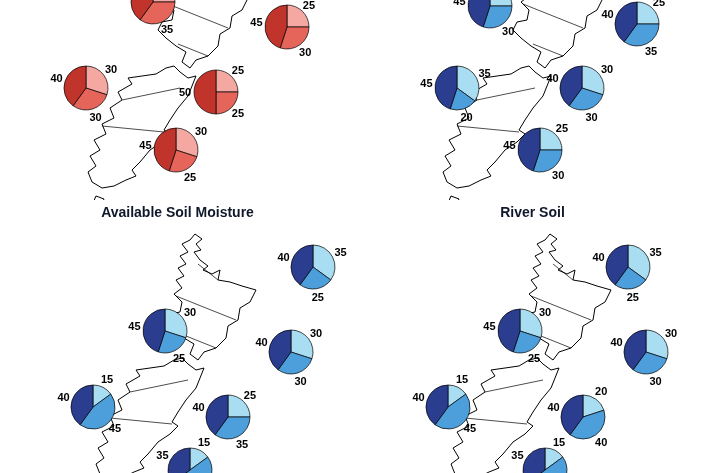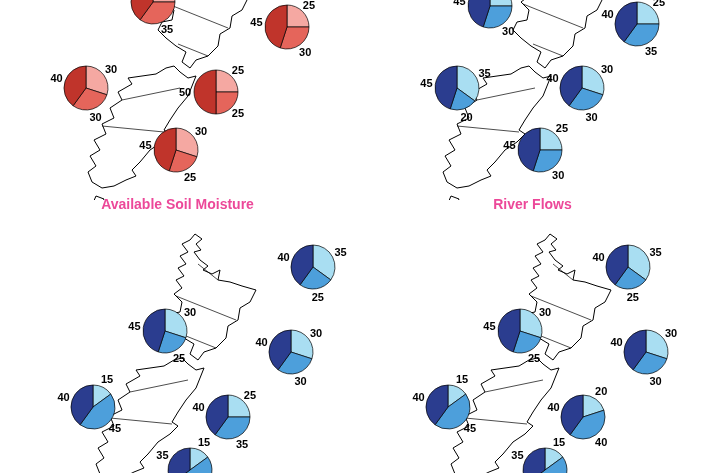--- a/index.html
+++ b/index.html
@@ -6,22 +6,22 @@
   .canvas{
     position:relative;width:710px;height:473px;background:#ffffff;
     overflow:hidden;font-family:"Liberation Sans",sans-serif;
   }
   .panel-svg{position:absolute;display:block;}
   #svg-top_left{left:0;top:0;}
   #svg-top_right{left:355px;top:0;}
   #svg-bottom_left{left:0;top:225px;}
   #svg-bottom_right{left:355px;top:225px;}
   .panel-title{
-    position:absolute;top:193px;width:355px;height:22px;line-height:22px;
-    text-align:center;font-weight:bold;font-size:14px;color:#ec4899;
+    position:absolute;top:201px;width:355px;height:22px;line-height:22px;
+    text-align:center;font-weight:bold;font-size:14px;color:#0f172a;
   }
   #title-bottom_left{left:0;}
   #title-bottom_right{left:355px;}
 </style>
 </head>
 <body>
 
 <div class="canvas">
   <svg id="svg-top_left" class="panel-svg" width="355" height="200">
       <g transform="translate(62,-62)">
@@ -119,21 +119,21 @@
         <path d="M185,150 L185.00,128.00 A22,22 0 0 1 207.00,150.00 Z" fill="#A9DEF2" stroke="#000" stroke-width="0.7" stroke-linejoin="round"></path>
         <text x="206.9" y="131.6" text-anchor="middle" fill="#000" font-size="11" font-weight="bold" font-family="&quot;Liberation Sans&quot;, sans-serif">25</text>
         <path d="M185,150 L207.00,150.00 A22,22 0 0 1 178.20,170.92 Z" fill="#4D9FDB" stroke="#000" stroke-width="0.7" stroke-linejoin="round"></path>
         <text x="203.2" y="178.6" text-anchor="middle" fill="#000" font-size="11" font-weight="bold" font-family="&quot;Liberation Sans&quot;, sans-serif">30</text>
         <path d="M185,150 L178.20,170.92 A22,22 0 0 1 185.00,128.00 Z" fill="#2B3D8F" stroke="#000" stroke-width="0.7" stroke-linejoin="round"></path>
         <text x="154.4" y="148.7" text-anchor="middle" fill="#000" font-size="11" font-weight="bold" font-family="&quot;Liberation Sans&quot;, sans-serif">45</text>
       </g>
     </svg>
 
   <div class="panel-title" id="title-bottom_left">Available Soil Moisture</div>
-  <div class="panel-title" id="title-bottom_right">River Flows</div>
+  <div class="panel-title" id="title-bottom_right">River Soil</div>
 
   <svg id="svg-bottom_left" class="panel-svg" width="355" height="248">
       <g transform="translate(70,5)">
         <path d="M125,4 L132,9 L126,14 L131,20 L124,22 L130,30 L138,36 L133,40 L142,44 L150,40 L148,50 L160,52 L172,56 L186,60 L180,72 L170,78 L168,90 L158,96 L156,108 L146,118 L134,122 L128,130 L120,124 L124,114 L114,108 L104,100 L96,92 L100,84 L110,82 L112,72 L104,64 L112,58 L106,50 L114,46 L108,38 L116,34 L110,26 L118,22 L112,14 L120,10 Z" fill="#fff" stroke="#000" stroke-width="1" stroke-linejoin="round"></path>
         <path d="M118,134 L126,140 L134,138 L130,148 L126,158 L116,170 L108,182 L102,192 L108,196 L100,204 L88,212 L78,224 L70,232 L74,238 L64,242 L52,248 L40,250 L30,244 L26,234 L34,228 L28,218 L38,212 L32,202 L44,196 L40,186 L52,180 L48,170 L60,162 L56,154 L70,146 L66,140 L80,138 L94,136 L104,130 L112,128 Z" fill="#fff" stroke="#000" stroke-width="1" stroke-linejoin="round"></path>
         <path d="M34,258 L42,261 L39,268 L31,265 Z" fill="#fff" stroke="#000" stroke-width="1"></path>
         <path d="M128,34 L148,50" fill="none" stroke="#000" stroke-width="0.7"></path>
         <path d="M106,66 L166,90" fill="none" stroke="#000" stroke-width="0.7"></path>
         <path d="M116,106 L146,118" fill="none" stroke="#000" stroke-width="0.7"></path>
         <path d="M118,150 L60,162" fill="none" stroke="#000" stroke-width="0.7"></path>

